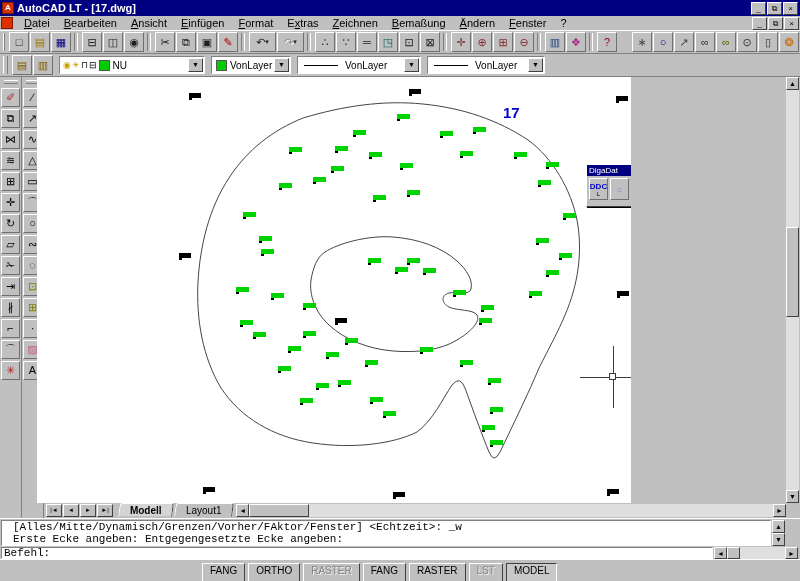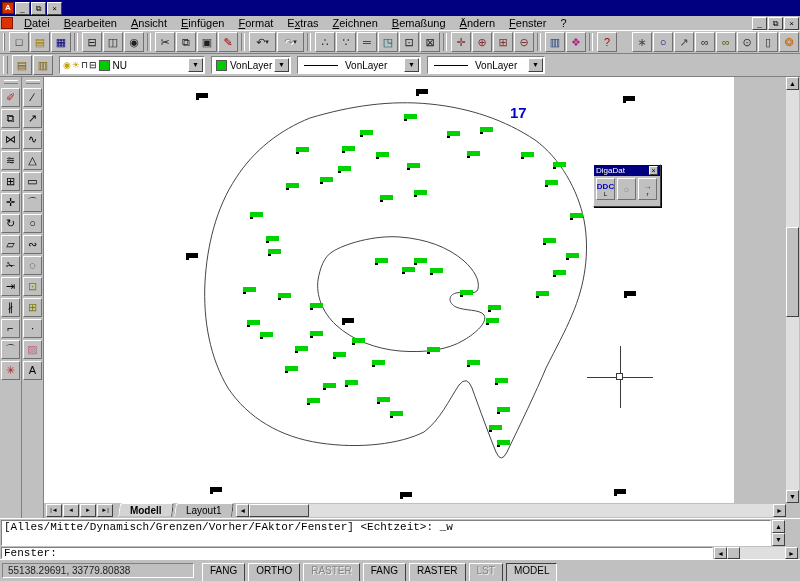--- a/index.html
+++ b/index.html
@@ -52,21 +52,21 @@
   
   .lstrip{position:absolute;top:77px;width:22px;height:441px;background:#c0c0c0;box-sizing:border-box;
           border-right:1px solid #808080;display:flex;flex-direction:column;align-items:center}
   #lstrip1{left:0}#lstrip2{left:22px}
   .vgrip{width:14px;height:2px;border-top:1px solid #fff;border-bottom:1px solid #808080;margin:3px 0 2px}
   .vbtn{width:19px;height:19px;margin-top:2px;background:#c0c0c0;border:1px solid;border-color:#fff #707070 #707070 #fff;
         display:flex;align-items:center;justify-content:center;box-sizing:border-box}
   .vbtn .tglyph{font-size:11px;line-height:11px}
 
   
-  #drawing{position:absolute;left:44px;top:77px;width:690px;height:426px;background:#fff;overflow:hidden}
+  #drawing{position:absolute;left:37px;top:77px;width:594px;height:426px;background:#fff;overflow:hidden}
   #contours{position:absolute;left:0;top:0}
   .marker{position:absolute;width:13px;height:5px;background:var(--green,#00d400)}
   .marker::after{content:"";position:absolute;left:0;top:5px;width:3px;height:2px;background:#000}
   .marker.black{background:#000;width:12px;height:5px}
   #drawing-label{position:absolute;left:466px;top:27px;font-weight:bold;font-size:15px;font-family:"Liberation Sans",sans-serif}
   #crosshair{position:absolute}
   .ch-h{position:absolute;left:-33px;top:0;width:66px;height:1px;background:#3a3a3a}
   .ch-v{position:absolute;left:0;top:-31px;width:1px;height:62px;background:#3a3a3a}
   .ch-box{position:absolute;left:-4px;top:-4px;width:7px;height:7px;border:1px solid #3a3a3a;box-sizing:border-box;background:#fff}
 
@@ -103,21 +103,21 @@
   #hscroll{flex:1;height:13px;margin-top:1px;background:#dfdfdf;position:relative;margin-left:4px}
   #hscroll .left{position:absolute;left:0;top:0;width:13px;height:13px}
   #hscroll .right{position:absolute;right:0;top:0;width:13px;height:13px}
   #hscroll .thumb{position:absolute;left:13px;top:0;width:60px;height:13px;background:#c0c0c0;
                   border:1px solid;border-color:#fff #404040 #404040 #fff;box-sizing:border-box}
 
   
   #command{position:absolute;left:0;top:518px;width:800px;height:41px;background:#c0c0c0;border-top:1px solid #fff;box-sizing:border-box}
   #cmd-history{position:absolute;left:1px;top:1px;width:770px;height:26px;background:#fff;
                border:1px solid;border-color:#808080 #fff #fff #808080;box-sizing:border-box;
-               font-family:"Liberation Mono","DejaVu Sans Mono",monospace;font-size:11px;line-height:12px;padding:0 2px;overflow:hidden}
+               font-family:"Liberation Mono","DejaVu Sans Mono",monospace;font-size:11px;line-height:12px;padding:0 11px;overflow:hidden}
   #cmd-vscroll{position:absolute;left:772px;top:1px;width:13px;height:26px}
   #cmd-vscroll .sbtn{position:absolute;left:0;width:13px;height:13px}
   #cmd-vscroll .d{top:13px}
   #cmd-input{position:absolute;left:1px;top:28px;width:712px;height:12px;background:#fff;
              border:1px solid;border-color:#808080 #fff #fff #808080;box-sizing:border-box;
              font-family:"Liberation Mono","DejaVu Sans Mono",monospace;font-size:11px;line-height:10px;padding:0 2px}
   #cmd-hscroll{position:absolute;left:714px;top:28px;width:84px;height:12px;background:#dfdfdf}
   #cmd-hscroll .sbtn{position:absolute;top:0;width:13px;height:12px}
   #cmd-hscroll .l{left:0}
   #cmd-hscroll .t{left:13px;width:13px;height:12px;background:#c0c0c0;border:1px solid;border-color:#fff #404040 #404040 #fff;position:absolute;box-sizing:border-box}
@@ -131,20 +131,21 @@
   .toggle{height:28px;line-height:14px;padding:0 7px;font-size:10px;background:#c0c0c0;
           border:1px solid;border-color:#fff #404040 #404040 #fff;box-sizing:border-box;color:#000}
   .toggle.off{color:#858585;text-shadow:1px 1px 0 #eee}
   .toggle.pressed{border-color:#404040 #fff #fff #404040;background:#c8c8c8}
 </style>
 </head>
 <body>
 
 <div id="titlebar">
   <span class="appicon">A</span>
+  <span class="title">AutoCAD LT - [17.dwg]</span>
   <span class="winbtn">_</span>
   <span class="winbtn">⧉</span>
   <span class="winbtn">×</span>
 </div>
 
 <div id="menubar">
   <span class="docicon"></span>
   <span id="menu-items" style="display:flex">
       <span class="menu-item"><u>D</u>atei</span>
       <span class="menu-item"><u>B</u>earbeiten</span>
@@ -552,35 +553,35 @@
   <span id="hscroll">
     <span class="sbtn left">◄</span>
     <span class="thumb"></span>
     <span class="sbtn right">►</span>
   </span>
 </div>
 
 <div id="command">
   <div id="cmd-history">
     <div>[Alles/Mitte/Dynamisch/Grenzen/Vorher/FAktor/Fenster] &lt;Echtzeit&gt;: _w</div>
+    <div>Erste Ecke angeben: Entgegengesetzte Ecke angeben:</div>
   </div>
   <div id="cmd-vscroll">
     <span class="sbtn">▲</span>
     <span class="sbtn d">▼</span>
   </div>
-  <div id="cmd-input">Fenster:</div>
+  <div id="cmd-input">Befehl:</div>
   <div id="cmd-hscroll">
     <span class="sbtn l">◄</span>
     <span class="t"></span>
     <span class="sbtn r">►</span>
   </div>
 </div>
 
 <div id="statusbar">
-  <span id="coords">55138.29691, 33779.80838</span>
   <span id="toggles">
       <span class="toggle on">FANG</span>
       <span class="toggle on">ORTHO</span>
       <span class="toggle off">RASTER</span>
       <span class="toggle on">FANG</span>
       <span class="toggle on">RASTER</span>
       <span class="toggle off">LST</span>
       <span class="toggle pressed">MODEL</span>
     </span>
 </div>

